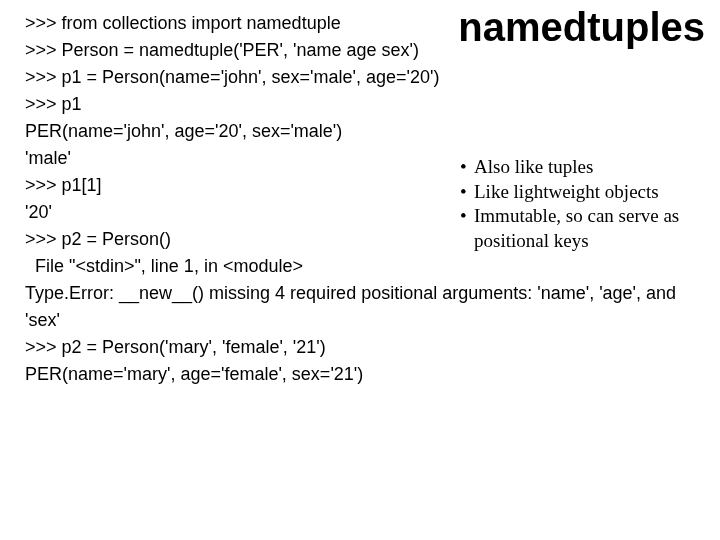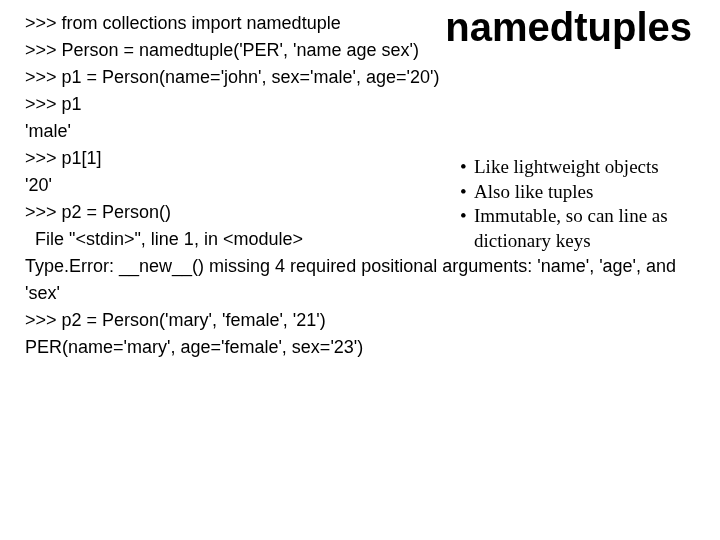--- a/index.html
+++ b/index.html
@@ -9,21 +9,21 @@
     height: 540px;
     box-sizing: border-box;
     font-family: Arial, Helvetica, sans-serif;
     background: #fff;
     color: #000;
     position: relative;
   }
   .title {
     position: absolute;
     top: 5px;
-    right: 28px;
+    right: 15px;
     font-size: 40px;
     font-weight: bold;
     font-family: Arial, Helvetica, sans-serif;
   }
   .code {
     font-size: 18px;
     line-height: 1.5;
     font-family: Arial, Helvetica, sans-serif;
     position: relative;
     z-index: 1;
@@ -54,27 +54,28 @@
 </head>
 <body>
 
 <div class="title">namedtuples</div>
 
 <div class="code">
   <div class="line">&gt;&gt;&gt; from collections import namedtuple</div>
   <div class="line">&gt;&gt;&gt; Person = namedtuple('PER', 'name age sex')</div>
   <div class="line">&gt;&gt;&gt; p1 = Person(name='john', sex='male', age='20')</div>
   <div class="line">&gt;&gt;&gt; p1</div>
+  <div class="line">PER(name='john', age='20', sex='male')</div>
   <div class="line">'male'</div>
   <div class="line">&gt;&gt;&gt; p1[1]</div>
   <div class="line">'20'</div>
   <div class="line">&gt;&gt;&gt; p2 = Person()</div>
   <div class="line">  File "&lt;stdin&gt;", line 1, in &lt;module&gt;</div>
   <div class="line">Type.Error: __new__() missing 4 required positional arguments: 'name', 'age', and 'sex'</div>
   <div class="line">&gt;&gt;&gt; p2 = Person('mary', 'female', '21')</div>
-  <div class="line">PER(name='mary', age='female', sex='23')</div>
+  <div class="line">PER(name='mary', age='female', sex='21')</div>
 </div>
 
 <div class="bullets">
+  <div class="bullet"><span class="dot">•</span><span>Also like tuples</span></div>
   <div class="bullet"><span class="dot">•</span><span>Like lightweight objects</span></div>
-  <div class="bullet"><span class="dot">•</span><span>Also like tuples</span></div>
-  <div class="bullet"><span class="dot">•</span><span>Immutable, so can line as dictionary keys</span></div>
+  <div class="bullet"><span class="dot">•</span><span>Immutable, so can serve as positional keys</span></div>
 </div>
 
 </body></html>

